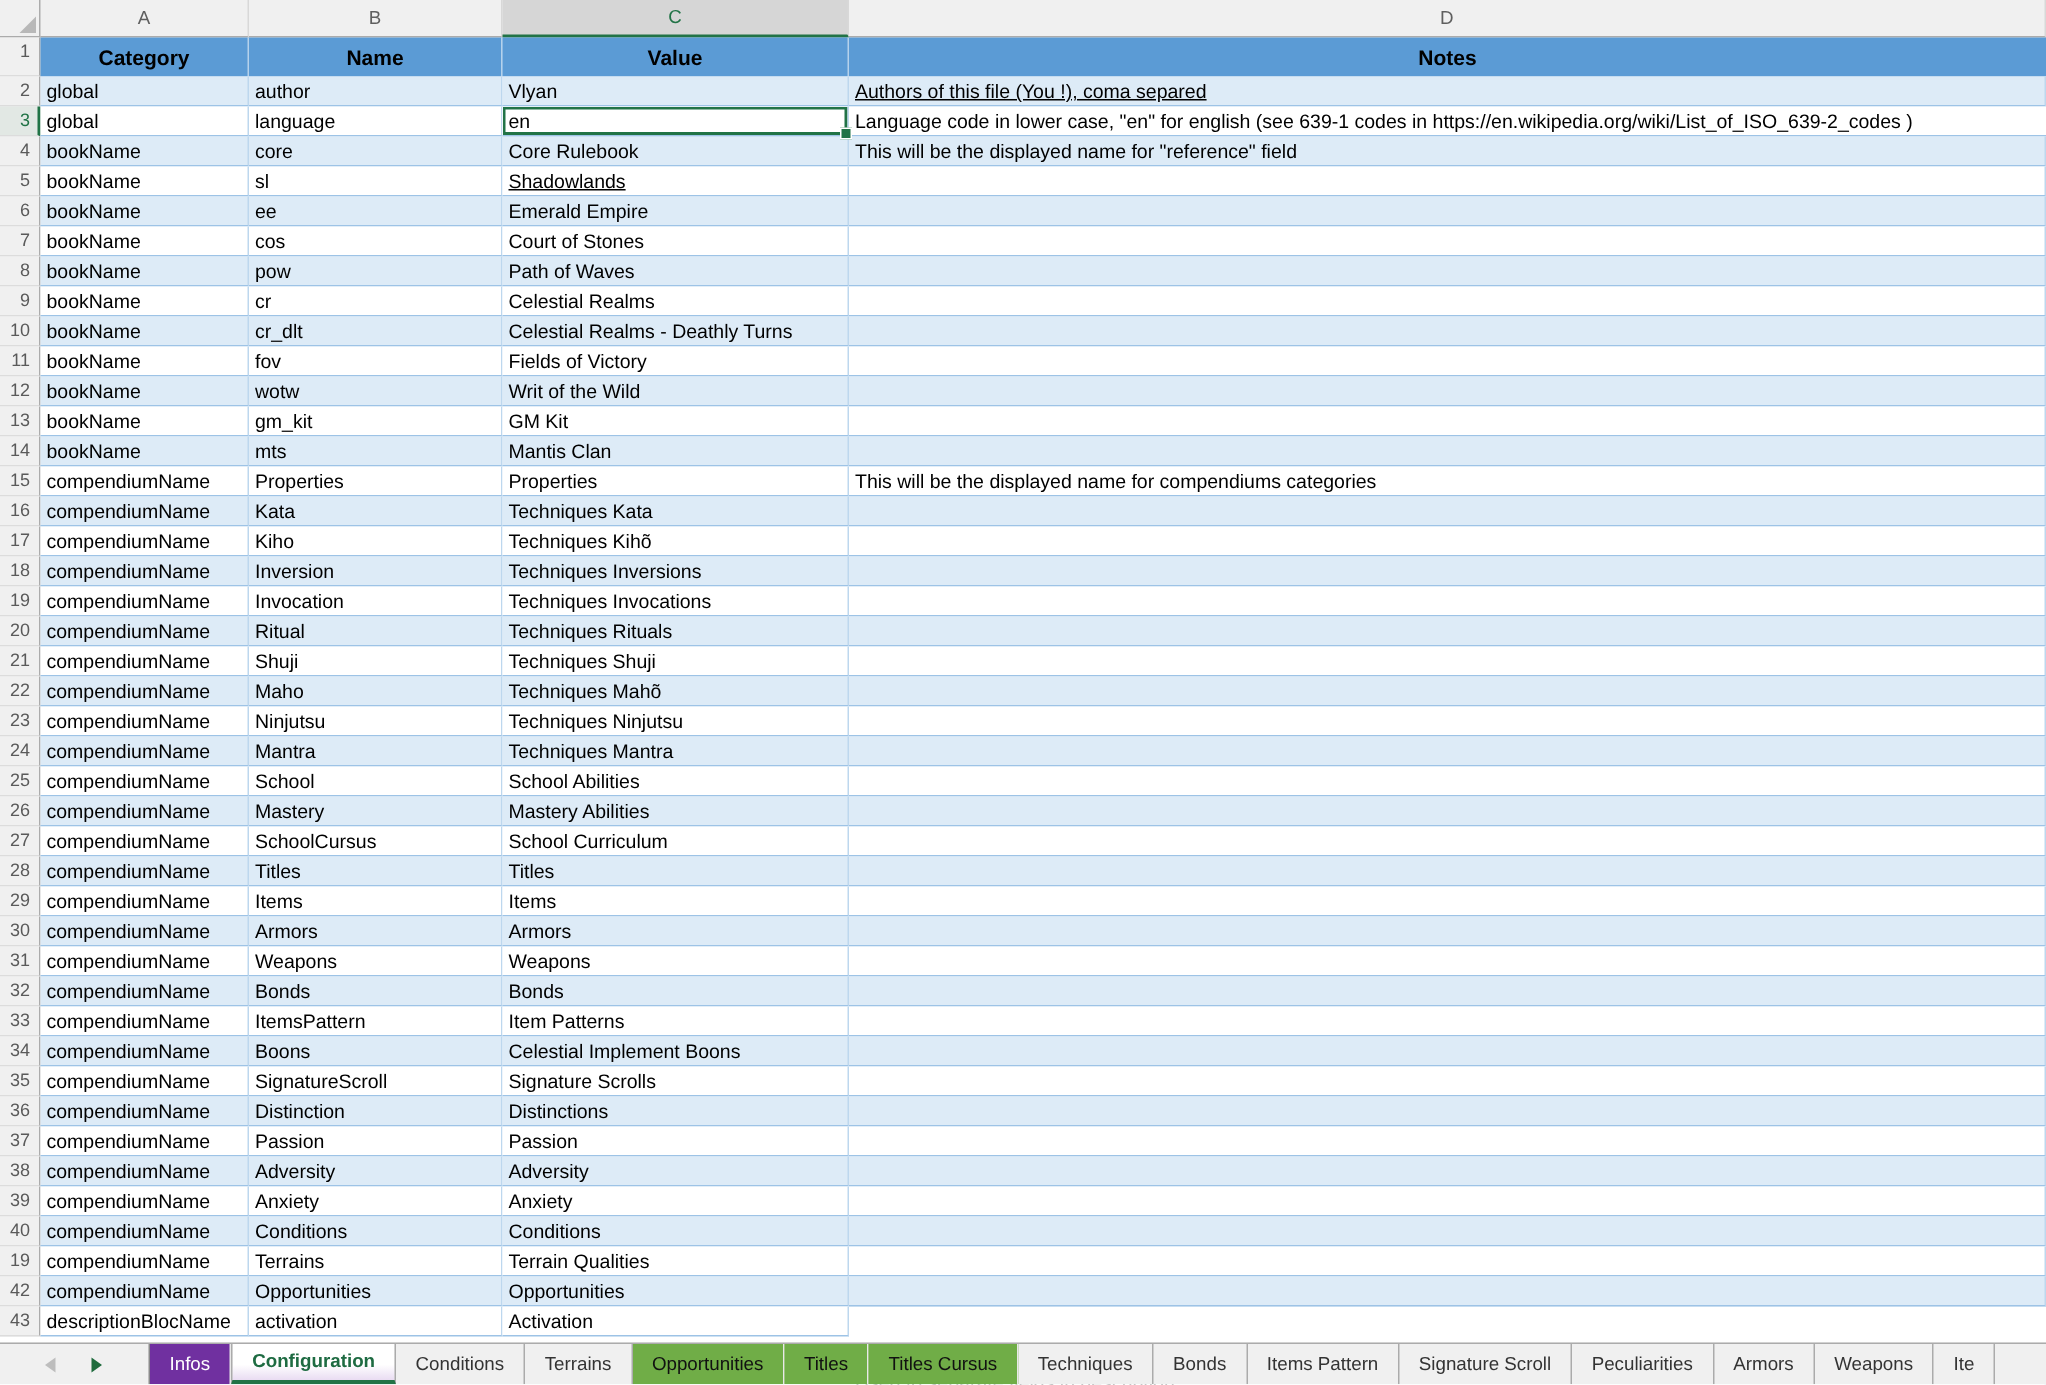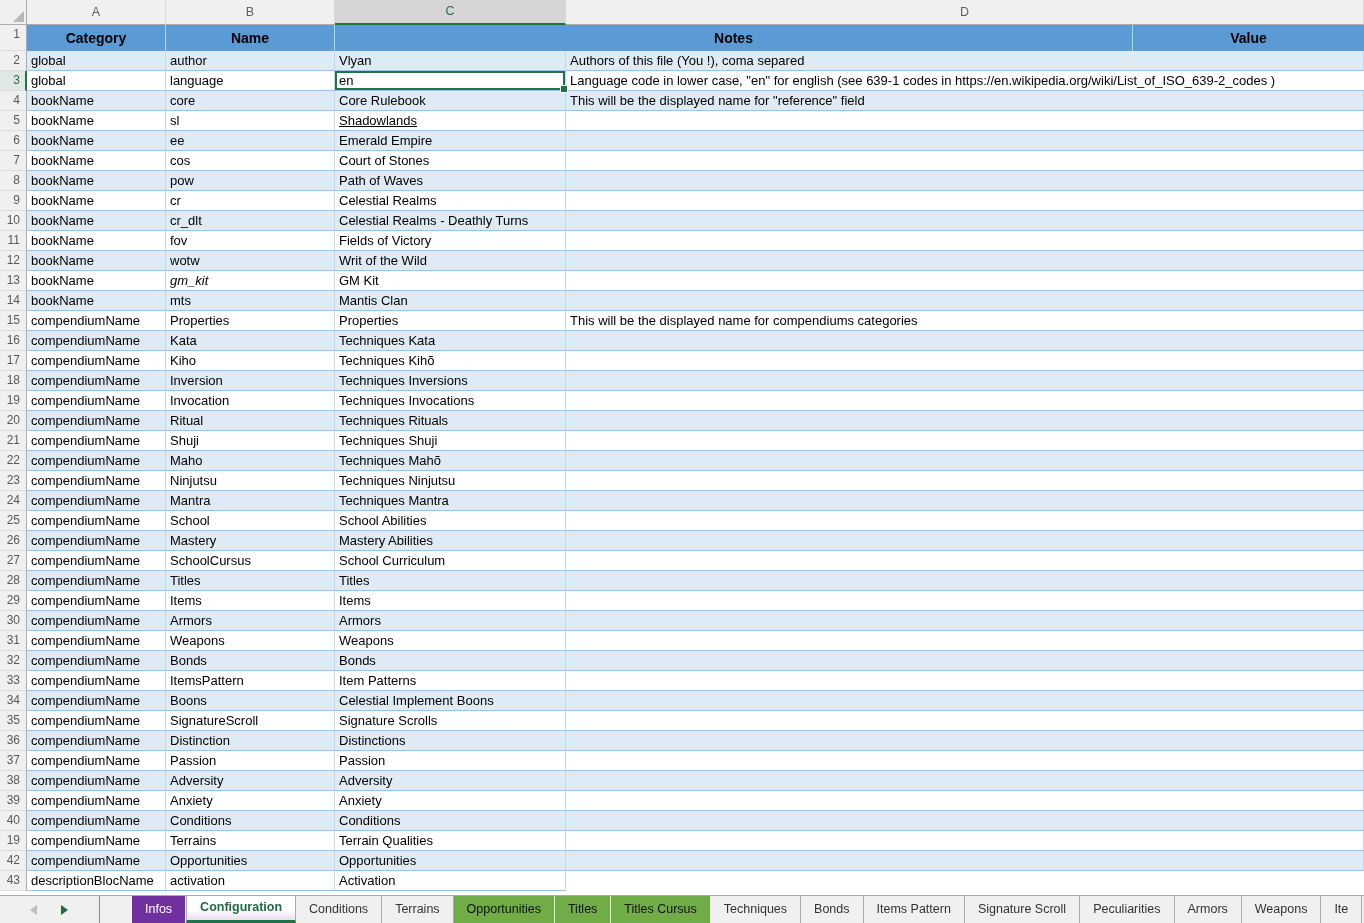--- a/index.html
+++ b/index.html
@@ -79,21 +79,21 @@
     background:#F0F0F0; border-top:1px solid #ABABAB;
     display:flex; align-items:flex-start; overflow:hidden; white-space:nowrap;
   }
   #tabnav {
     width:100px; height:27px; flex:0 0 auto;
     display:flex; align-items:center; padding-left:30px; gap:24px;
     border-right:1px solid #8A8A8A;
   }
   .arrL { width:0;height:0; border-top:5px solid transparent; border-bottom:5px solid transparent; border-right:7px solid #BDBDBD; }
   .arrR { width:0;height:0; border-top:5px solid transparent; border-bottom:5px solid transparent; border-left:7px solid #1E6B3C; }
-  #tabs { display:flex; align-items:flex-start; height:27px; flex:1 1 auto; overflow:hidden;margin-left:32px; }
+  #tabs { display:flex; align-items:flex-start; height:27px; flex:1 1 auto; overflow:hidden; }
   .tab {
     height:27px; padding:0 13px; font-size:12.5px; color:#333;
     line-height:26px; border-right:1px solid #ABABAB; flex:0 0 auto;
   }
   .tab.purple { background:#7030A0; color:#fff; border-right:1px solid #E8E8E8; }
   .tab.green  { background:#70AD47; color:#111; border-right:1px solid #E8E8E8; }
   .tab.active {
     position:relative; top:-4px; height:31px; line-height:29px;
     background:linear-gradient(#FFFFFF, #FFFFFF 62%, #E9DCF2);
     color:#1E6B42; font-weight:bold;
@@ -115,31 +115,31 @@
       <div class="colhdr" style="width: 169px;">B</div>
       <div class="colhdr sel" style="width: 231px;">C</div>
       <div class="colhdr" style="width: 798px;">D</div>
     </div>
 
   <div id="hdrrow">
     <div class="rowhdr">1</div>
 
   <div class="hcell" style="width: 139px;">Category</div>
       <div class="hcell" style="width: 169px;">Name</div>
+      <div class="hcell" style="width: 231px;">Value</div>
       <div class="hcell" style="width: 798px;">Notes</div>
-      <div class="hcell" style="width: 231px;">Value</div>
     </div>
 
   <div id="sheetbody">
       <div class="row band">
         <div class="rowhdr">2</div>
         <div class="cell" style="width: 139px;">global</div>
         <div class="cell" style="width: 169px;">author</div>
         <div class="cell" style="width: 231px;">Vlyan</div>
-        <div class="cell" style="width: 798px;">Authors of this file (You !), coma separed</div>
+        <div class="cell" style="width: 798px; text-decoration: underline;">Authors of this file (You !), coma separed</div>
       </div>
       <div class="row plain">
         <div class="rowhdr sel">3</div>
         <div class="cell" style="width: 139px;">global</div>
         <div class="cell" style="width: 169px;">language</div>
         <div class="cell sel" style="width: 231px;">en</div>
         <div class="cell" style="width: 882px;">Language code in lower case, "en" for english (see 639-1 codes in https://en.wikipedia.org/wiki/List_of_ISO_639-2_codes )</div>
       </div>
       <div class="row band">
         <div class="rowhdr">4</div>
@@ -200,21 +200,21 @@
       <div class="row band">
         <div class="rowhdr">12</div>
         <div class="cell" style="width: 139px;">bookName</div>
         <div class="cell" style="width: 169px;">wotw</div>
         <div class="cell" style="width: 231px;">Writ of the Wild</div>
         <div class="cell" style="width: 798px;"></div>
       </div>
       <div class="row plain">
         <div class="rowhdr">13</div>
         <div class="cell" style="width: 139px;">bookName</div>
-        <div class="cell" style="width: 169px; font-style: italic;">gm_kit</div>
+        <div class="cell" style="width: 169px;">gm_kit</div>
         <div class="cell" style="width: 231px;">GM Kit</div>
         <div class="cell" style="width: 798px;"></div>
       </div>
       <div class="row band">
         <div class="rowhdr">14</div>
         <div class="cell" style="width: 139px;">bookName</div>
         <div class="cell" style="width: 169px;">mts</div>
         <div class="cell" style="width: 231px;">Mantis Clan</div>
         <div class="cell" style="width: 798px;"></div>
       </div>

